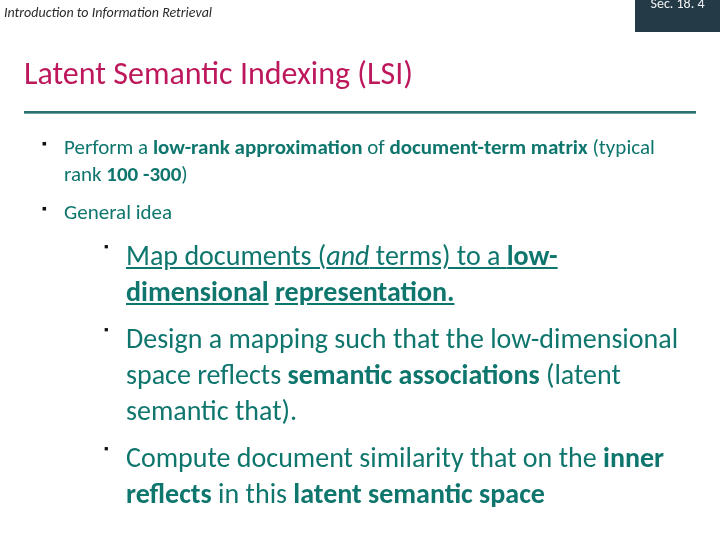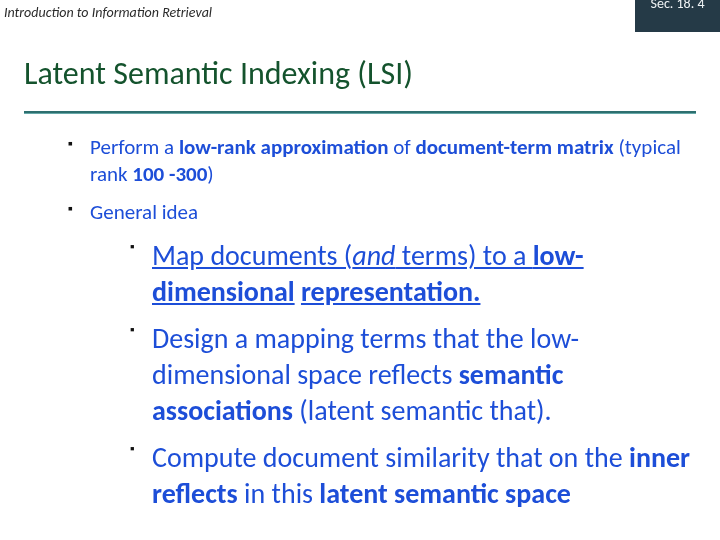--- a/index.html
+++ b/index.html
@@ -25,34 +25,33 @@
     padding: 0 10px;
     font-size: 14px;
     min-width: 85px;
     text-align: center;
   }
   .title-block {
     padding: 30px 24px 8px 24px;
   }
   .title-text {
     font-size: 32px;
-    color: #14532d;
+    color: #be185d;
     font-weight: 400;
   }
   .title-underline {
     margin: 10px 24px 0 24px;
     height: 3px;
     background: linear-gradient(to bottom, #2d6f6f 0%, #2d6f6f 60%, #66a8a8 60%, #66a8a8 100%);
   }
   .content {
     padding: 20px 28px 0 28px;
     font-size: 21px;
-    color: #1d4ed8;
+    color: #0f766e;
     line-height: 1.3;
-    margin-left: 26px;
   }
   ul.top { list-style: none; padding-left: 14px; }
   ul.top > li { position: relative; padding-left: 22px; margin-bottom: 10px; }
   ul.top > li::before {
     content: "▪";
     position: absolute;
     left: 0;
     top: 1px;
     font-size: 14px;
     color: #111;
@@ -88,21 +87,21 @@
     <li>
       <span>Perform a </span><span class="b">low-rank approximation</span><span> of </span><span class="b">document-term matrix</span><span> (typical rank </span><span class="b">100 -300</span><span>)</span>
     </li>
     <li>
       <span>General idea</span>
       <ul class="sub">
         <li>
           <span class="u">Map documents (</span><span class="u" style="font-style:italic">and</span><span class="u"> terms) to a </span><span class="b u">low-dimensional</span><span> </span><span class="b u">representation.</span>
         </li>
         <li>
-          <span>Design a mapping terms that the low-dimensional space reflects </span><span class="b">semantic associations</span><span> (latent semantic that).</span>
+          <span>Design a mapping such that the low-dimensional space reflects </span><span class="b">semantic associations</span><span> (latent semantic that).</span>
         </li>
         <li>
           <span>Compute document similarity that on the </span><span class="b">inner reflects</span><span> in this </span><span class="b">latent semantic space</span>
         </li>
       </ul>
     </li>
   </ul>
 </div>
 
 </body></html>

